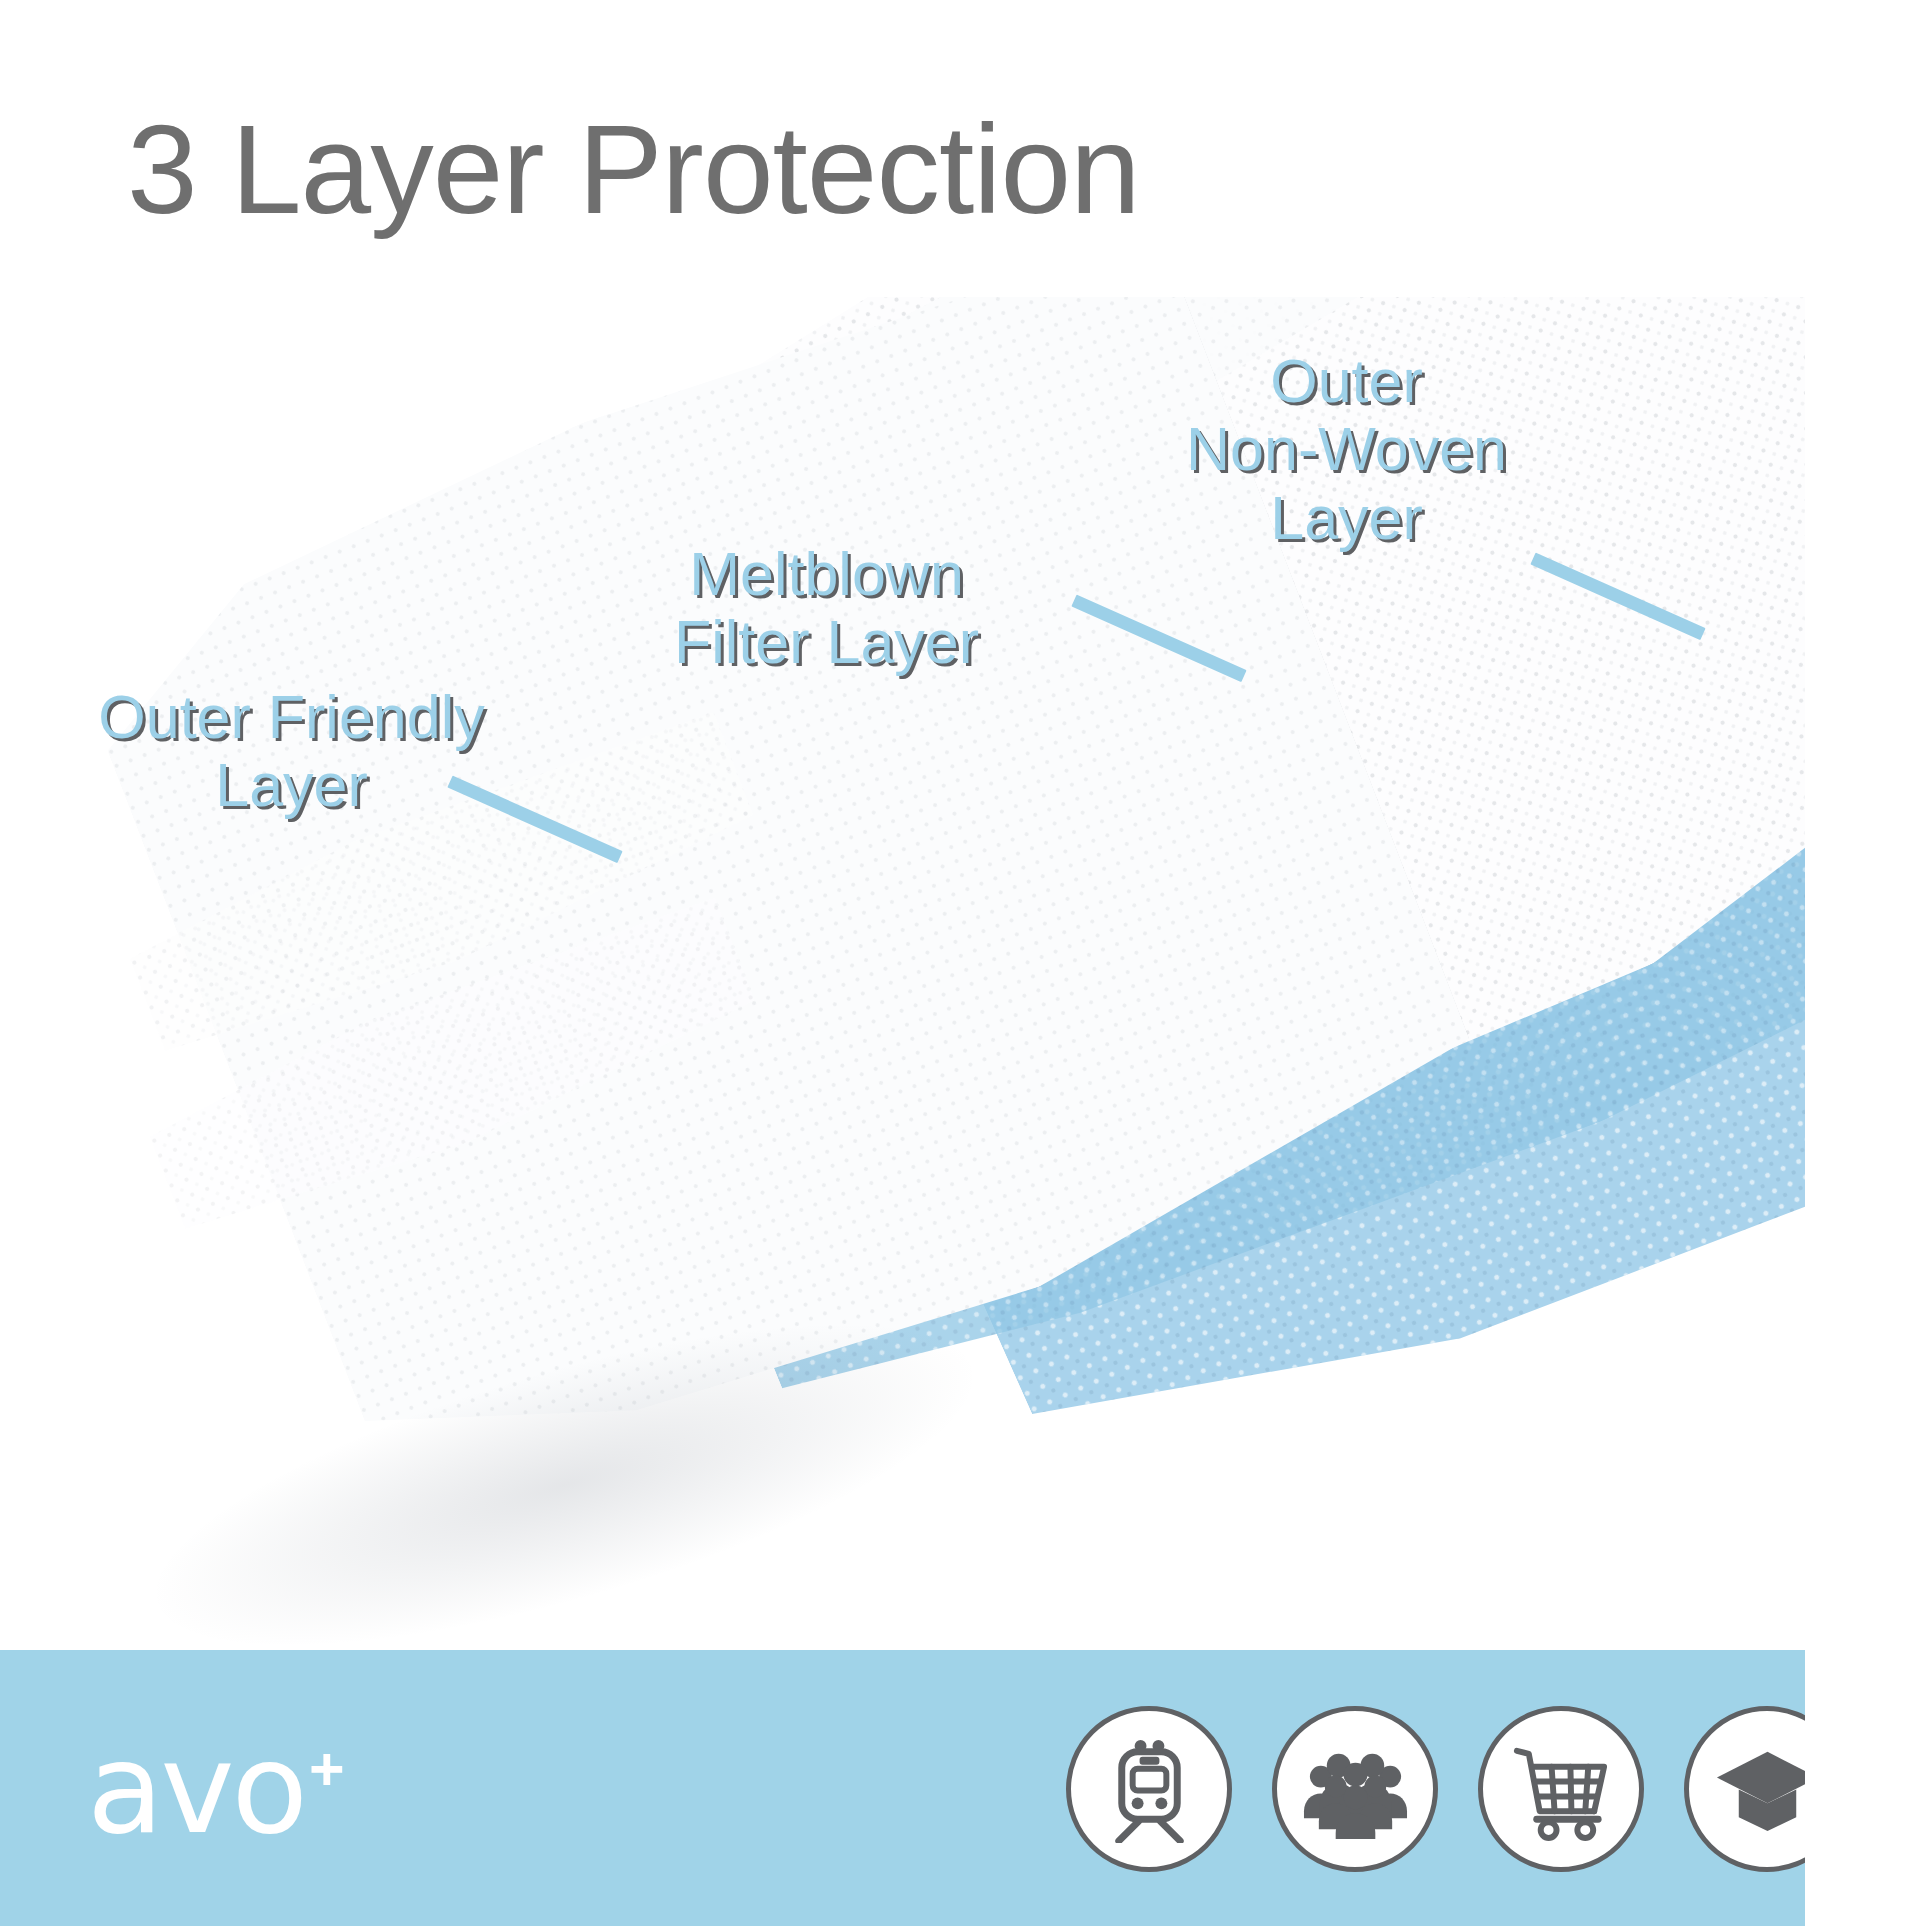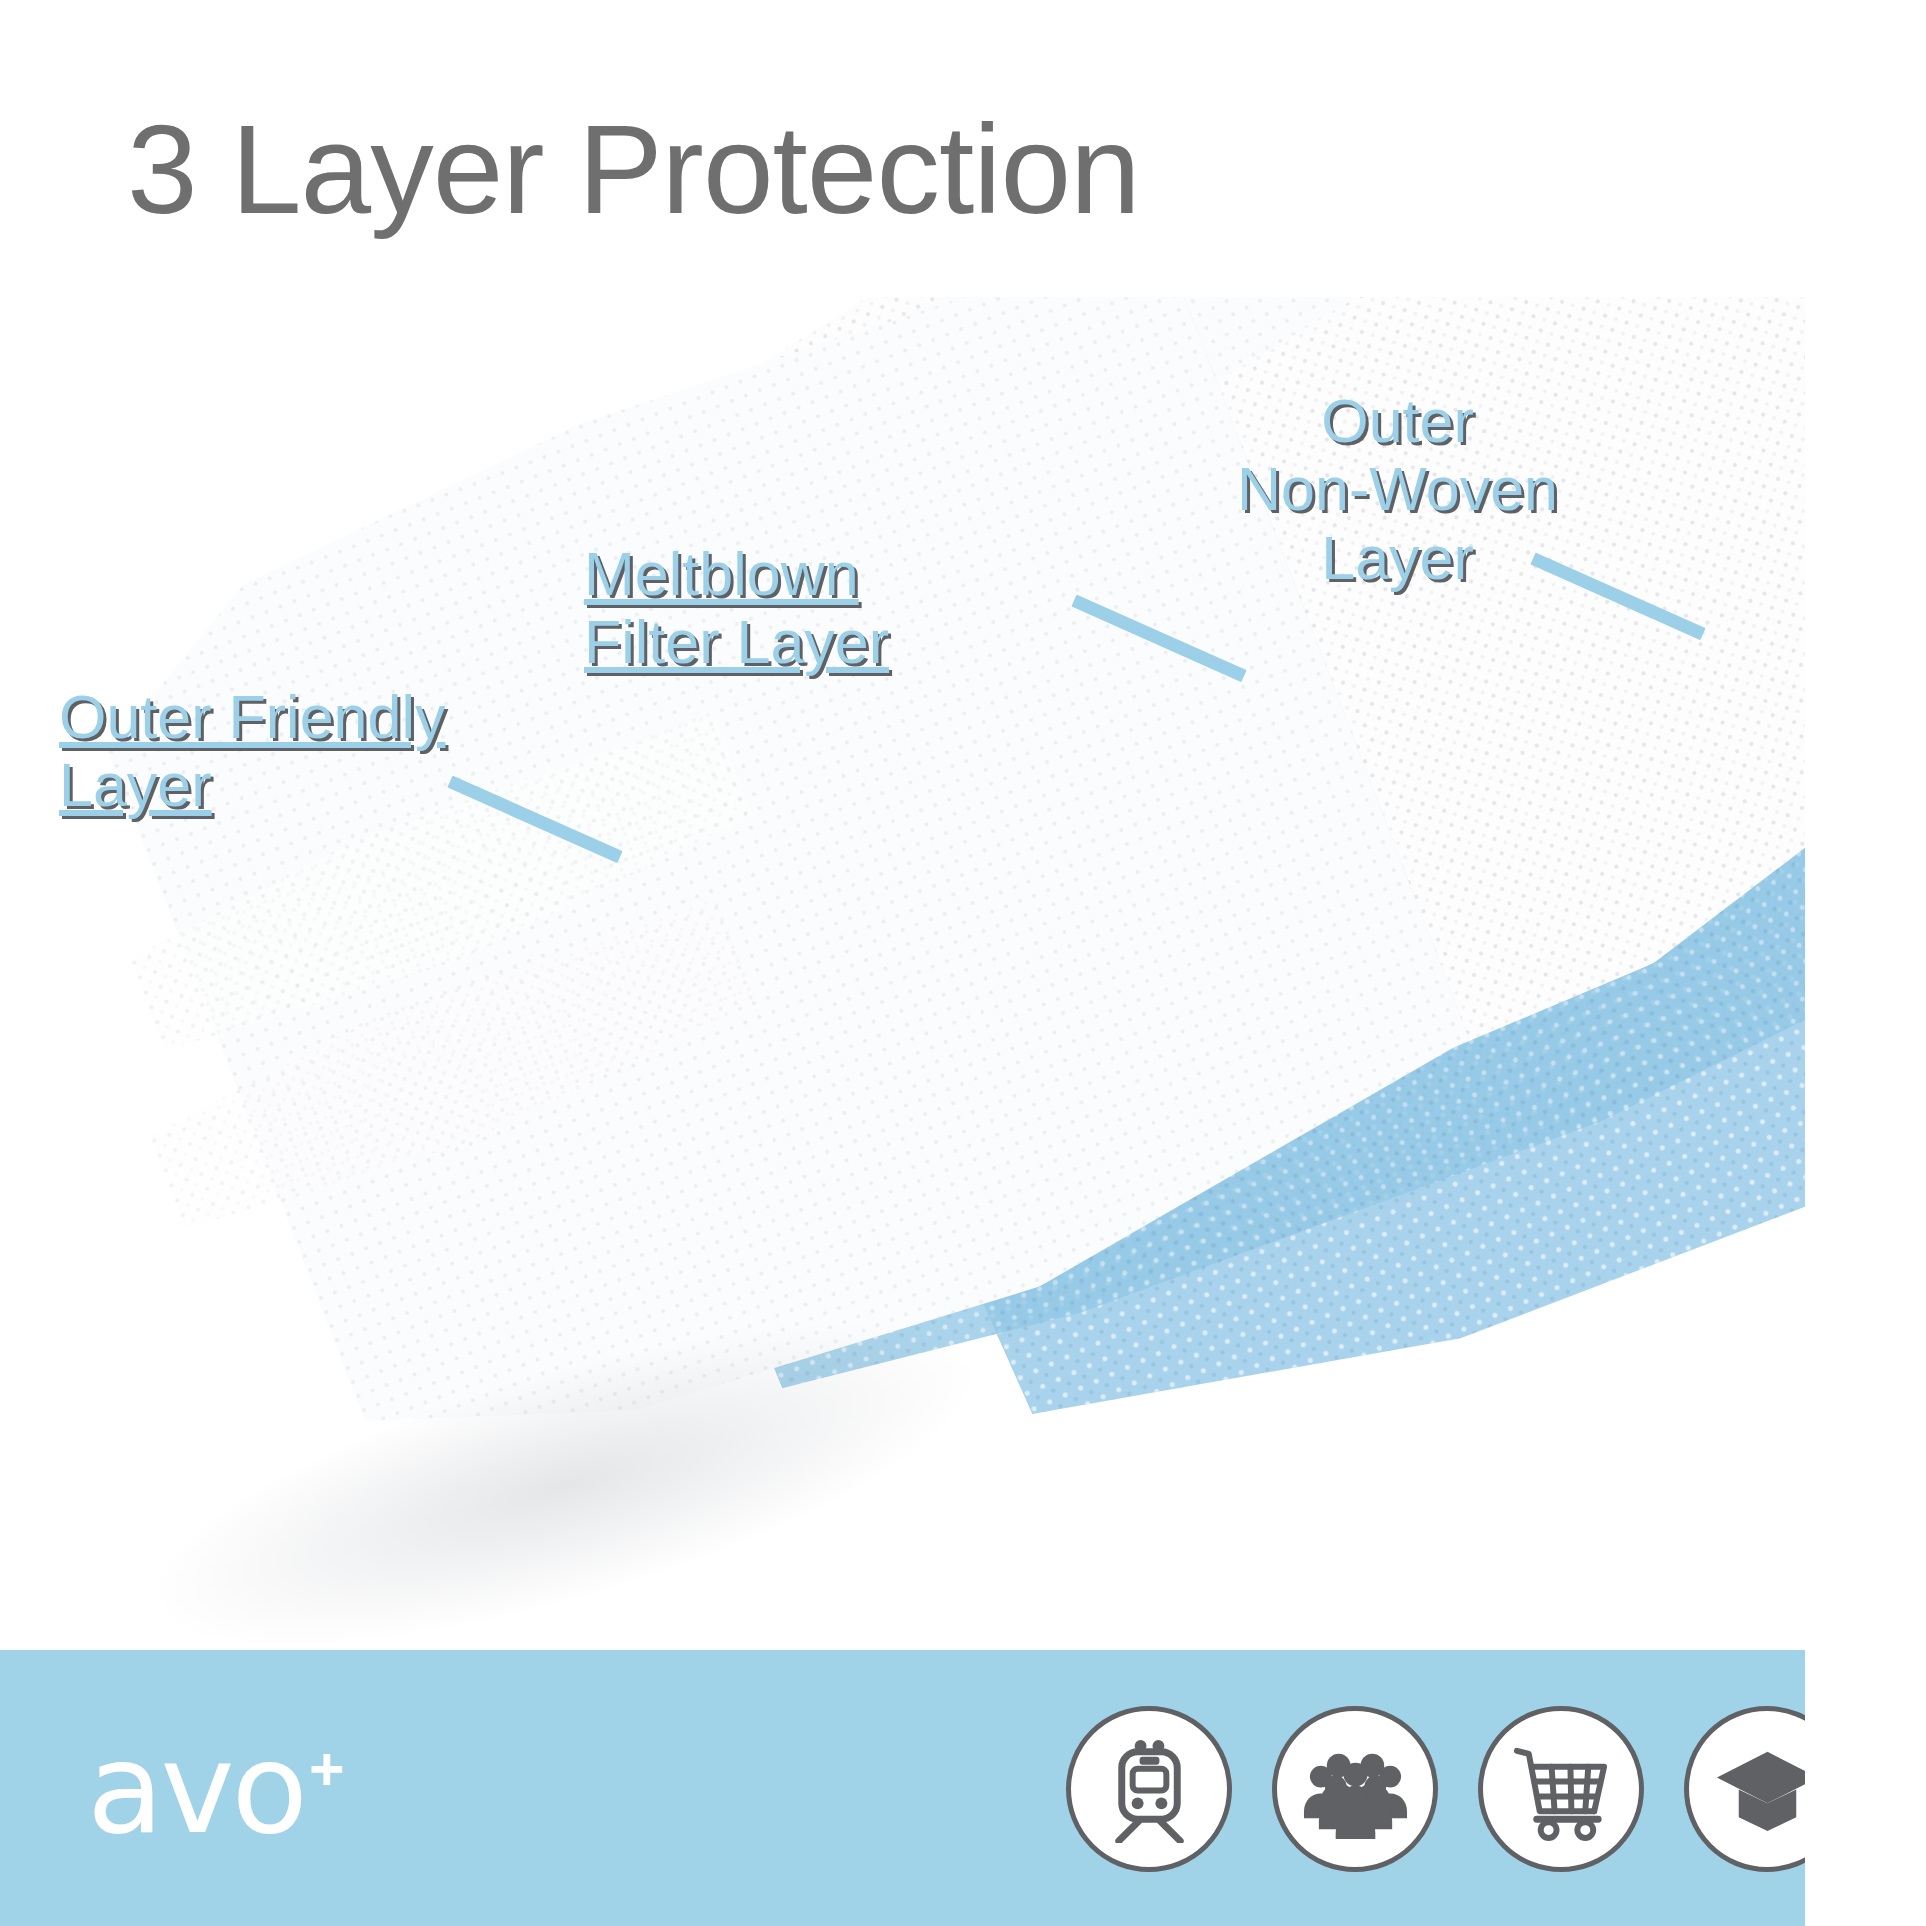--- a/index.html
+++ b/index.html
@@ -87,21 +87,21 @@
   .callout {
     position: absolute;
     color: #9cd0e8;
     font-size: 61px;
     line-height: 1.12;
     font-family: "Liberation Sans", sans-serif;
     font-weight: 400;
     text-shadow: 3px 3px 0 #5f6164;
     white-space: pre-line;
   }
-  .callout.right { text-align: left; text-decoration: underline; }
+  .callout.right { text-align: center; }
   .callout.center { text-align: center; }
 
   
   .leader {
     position: absolute;
     background: #9cd0e8;
     height: 13px;
     border-radius: 1px;
     transform-origin: 0 50%;
   }
@@ -216,21 +216,21 @@
   <div id="page-title">3 Layer Protection</div>
 
   <div class="callout right" style="left:59px; top:683px; width:465px;">Outer Friendly
 Layer</div>
   <div class="leader" style="left:450px; top:775px; width:186px; transform: rotate(24deg);"></div>
 
   <div class="callout right" style="left:584px; top:540px; width:485px;">Meltblown
 Filter Layer</div>
   <div class="leader" style="left:1074px; top:594px; width:186px; transform: rotate(24deg);"></div>
 
-  <div class="callout center" style="left:1150px; top:347px; width:495px;margin-top:40px;">Outer
+  <div class="callout center" style="left:1099px; top:347px; width:495px;">Outer
 Non-Woven
 Layer</div>
   <div class="leader" style="left:1533px; top:552px; width:186px; transform: rotate(24deg);"></div>
 
   <div id="footer-bar">
 
     <div id="brand-logo">
       <span id="brand-wordmark">avo</span>
       <span id="brand-plus">+</span>
     </div>

